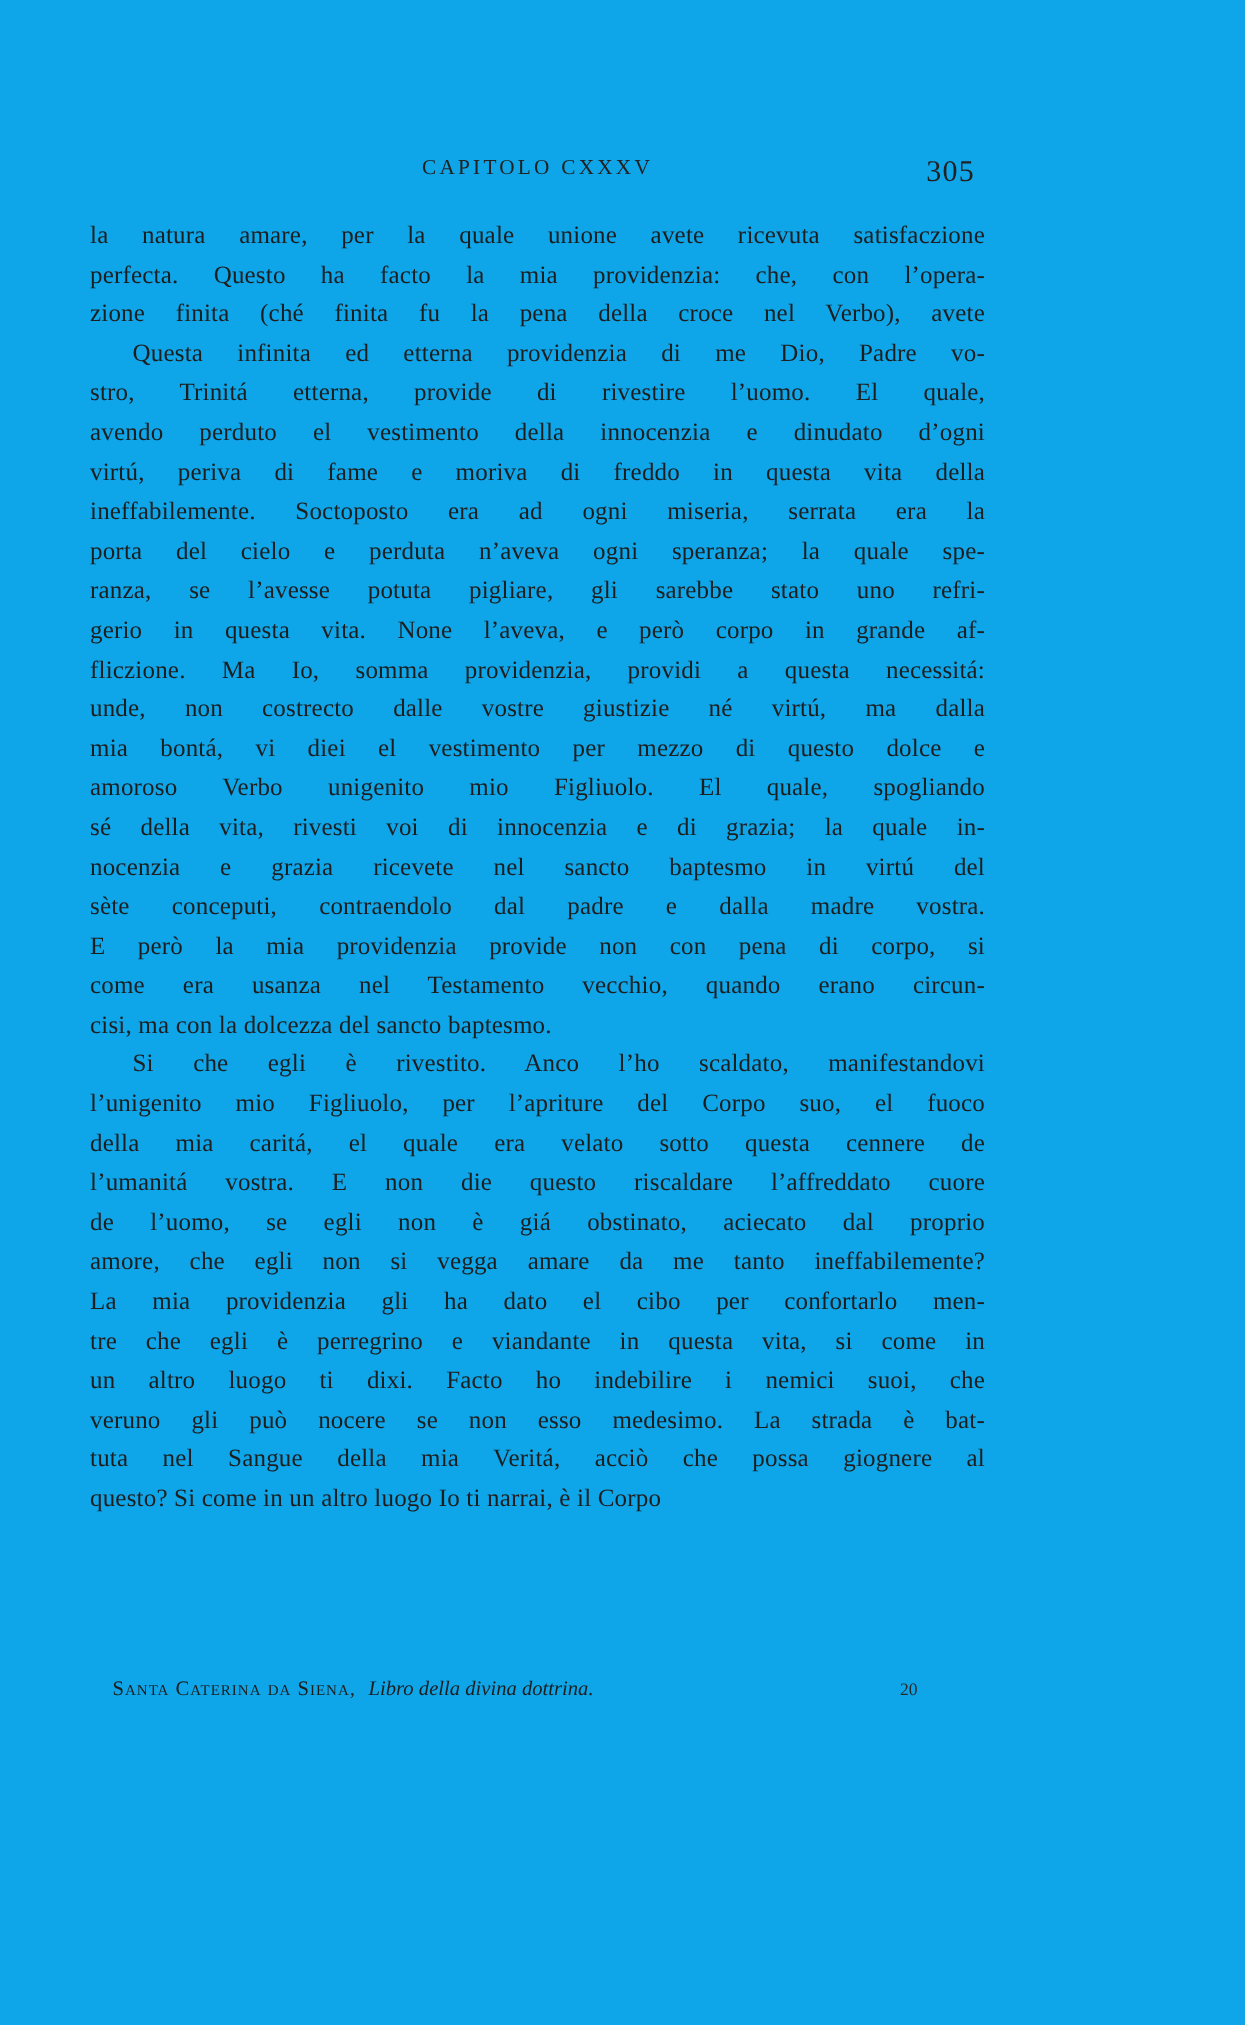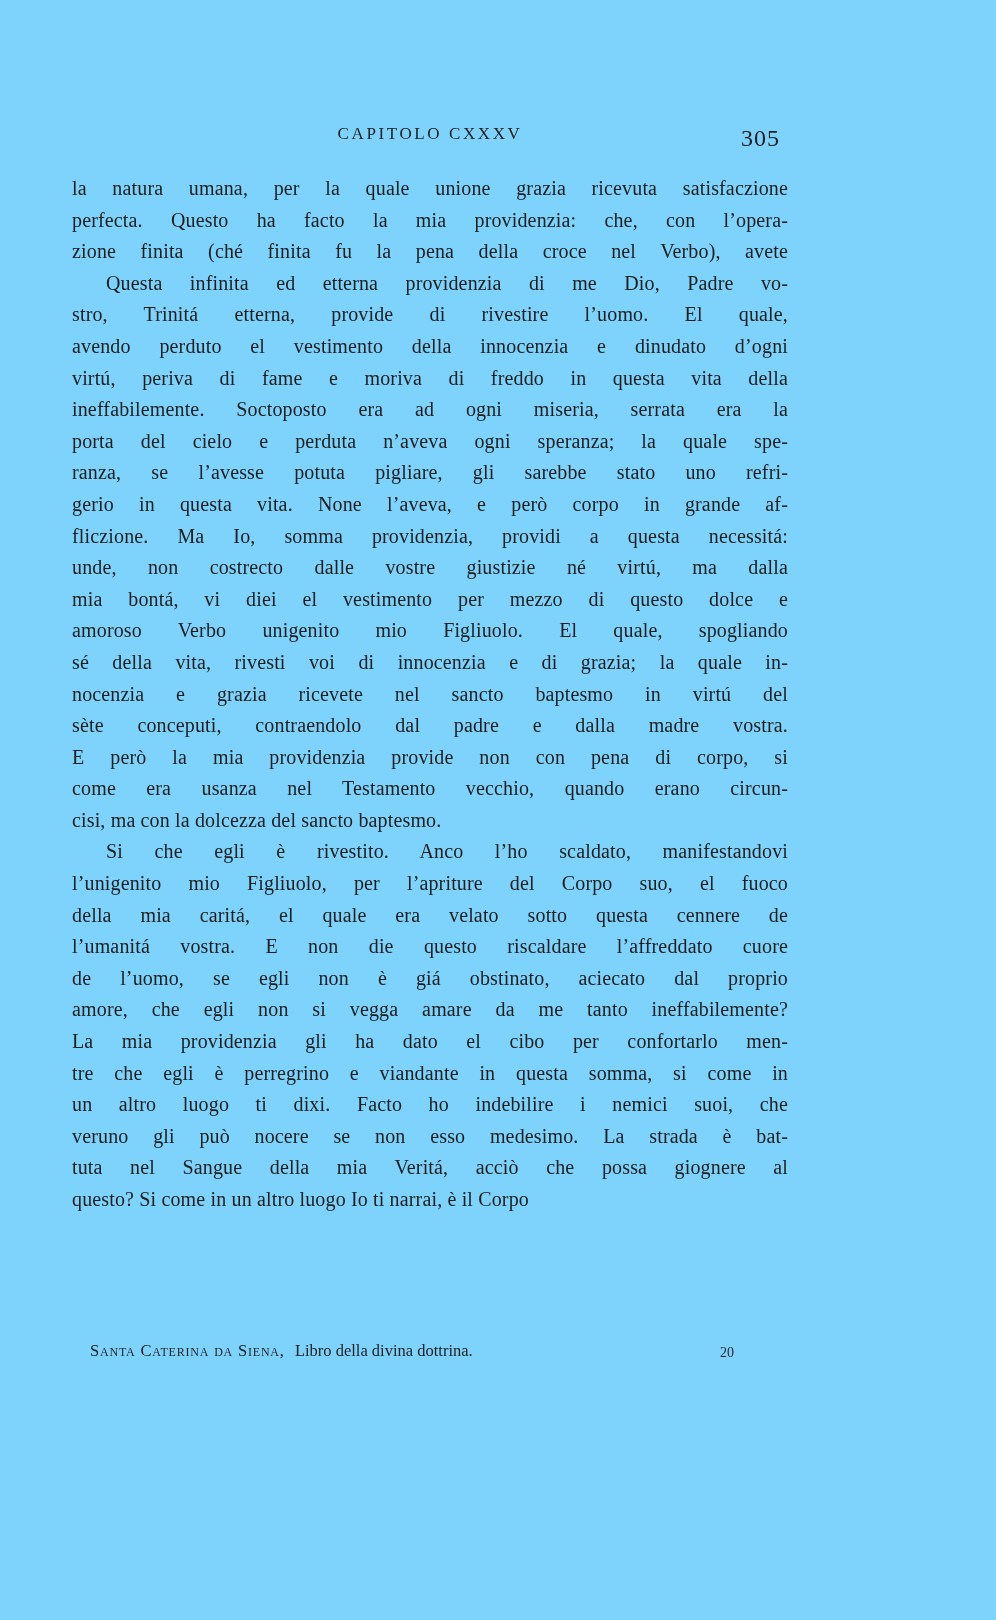--- a/index.html
+++ b/index.html
@@ -11,21 +11,21 @@
     width: 996px;
     height: 1620px;
     position: relative;
     font-family: "Liberation Serif", "DejaVu Serif", serif;
     color: #1e1e1e;
     overflow: hidden;
   }
   .scan-page {
     position: absolute;
     inset: 0;
-    background: #7dd3fc;
+    background: #0ea5e9;
     padding-left: 21px;
   }
   .page-header {
     position: absolute;
     left: 72px;
     top: 124px;
     width: 716px;
     height: 26px;
   }
   .chapter-heading {
@@ -79,20 +79,21 @@
   .footer-credit {
     position: absolute;
     left: 18px;
     top: 0;
   }
   .footer-author {
     font-variant: small-caps;
     letter-spacing: 0.8px;
   }
   .footer-work {
+    font-style: italic;
     margin-left: 6px;
   }
   .signature-number {
     position: absolute;
     left: 648px;
     top: 4px;
     font-size: 14px;
     color: #2a2a2a;
   }
 </style>
@@ -102,21 +103,21 @@
 <div class="scan-page">
 
   <div class="page-header">
     <span class="chapter-heading">CAPITOLO CXXXV</span>
     <span class="page-number">305</span>
   </div>
 
   <div class="body-text">
 
     <div class="para">
-      <div class="line">la natura umana, per la quale unione grazia ricevuta satisfaczione</div>
+      <div class="line">la natura amare, per la quale unione avete ricevuta satisfaczione</div>
       <div class="line">perfecta. Questo ha facto la mia providenzia: che, con l’opera-</div>
       <div class="line">zione finita (ché finita fu la pena della croce nel Verbo), avete</div>
     </div>
 
     <div class="para">
       <div class="line indent">Questa infinita ed etterna providenzia di me Dio, Padre vo-</div>
       <div class="line">stro, Trinitá etterna, provide di rivestire l’uomo. El quale,</div>
       <div class="line">avendo perduto el vestimento della innocenzia e dinudato d’ogni</div>
       <div class="line">virtú, periva di fame e moriva di freddo in questa vita della</div>
       <div class="line">ineffabilemente. Soctoposto era ad ogni miseria, serrata era la</div>
@@ -136,21 +137,21 @@
     </div>
 
     <div class="para">
       <div class="line indent">Si che egli è rivestito. Anco l’ho scaldato, manifestandovi</div>
       <div class="line">l’unigenito mio Figliuolo, per l’apriture del Corpo suo, el fuoco</div>
       <div class="line">della mia caritá, el quale era velato sotto questa cennere de</div>
       <div class="line">l’umanitá vostra. E non die questo riscaldare l’affreddato cuore</div>
       <div class="line">de l’uomo, se egli non è giá obstinato, aciecato dal proprio</div>
       <div class="line">amore, che egli non si vegga amare da me tanto ineffabilemente?</div>
       <div class="line">La mia providenzia gli ha dato el cibo per confortarlo men-</div>
-      <div class="line">tre che egli è perregrino e viandante in questa somma, si come in</div>
+      <div class="line">tre che egli è perregrino e viandante in questa vita, si come in</div>
       <div class="line">un altro luogo ti dixi. Facto ho indebilire i nemici suoi, che</div>
       <div class="line">veruno gli può nocere se non esso medesimo. La strada è bat-</div>
       <div class="line">tuta nel Sangue della mia Veritá, acciò che possa giognere al</div>
       <div class="line last">questo? Si come in un altro luogo Io ti narrai, è il Corpo</div>
     </div>
 
   </div>
 
   <div class="page-footer">
     <span class="footer-credit">

